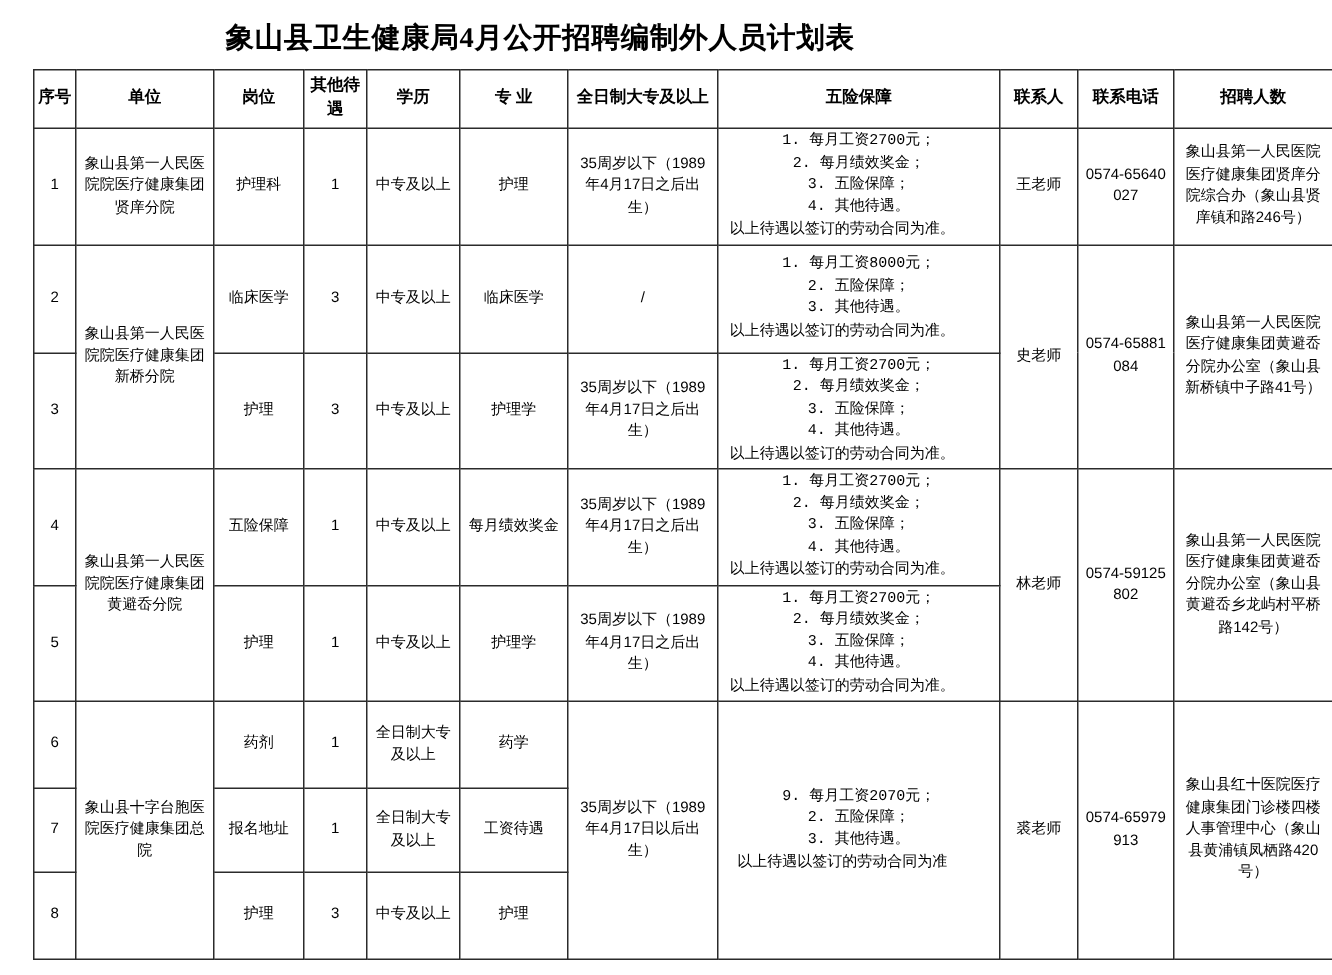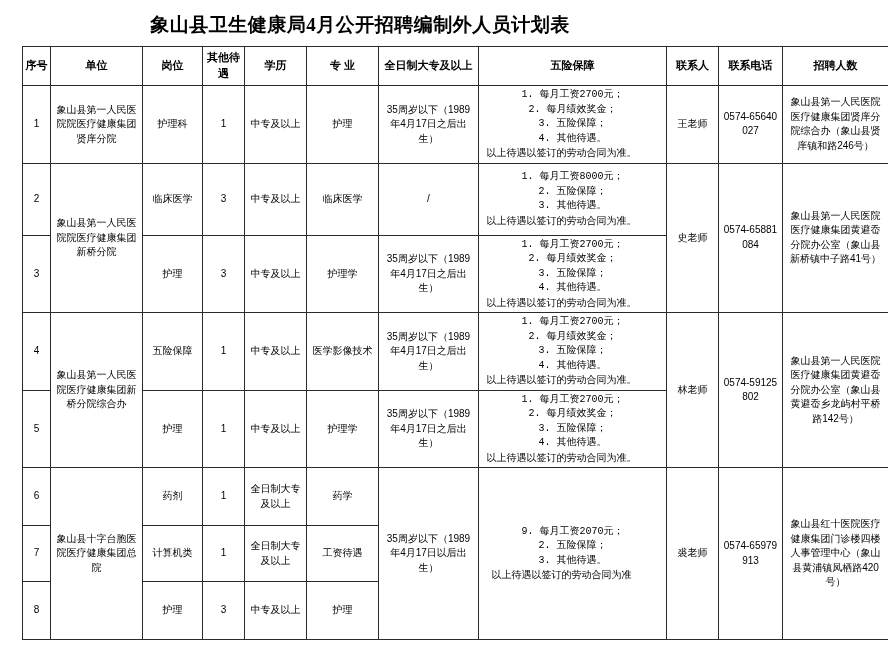--- a/index.html
+++ b/index.html
@@ -174,25 +174,25 @@
           <span class="line">2. 每月绩效奖金；</span>
           <span class="line">3. 五险保障；</span>
           <span class="line">4. 其他待遇。</span>
           <span class="note">以上待遇以签订的劳动合同为准。</span>
         </td>
 
       </tr>
 
       <tr style="height:74px;">
         <td>4</td>
-        <td class="cell-left" rowspan="2">象山县第一人民医院医疗健康集团新桥分院综合办</td>
+        <td class="cell-left" rowspan="2">象山县第一人民医院院医疗健康集团黄避岙分院</td>
         <td>五险保障</td>
         <td>1</td>
         <td>中专及以上</td>
-        <td>医学影像技术</td>
+        <td>每月绩效奖金</td>
         <td>35周岁以下（1989年4月17日之后出生）</td>
         <td class="salary">
           <span class="line">1. 每月工资2700元；</span>
           <span class="line">2. 每月绩效奖金；</span>
           <span class="line">3. 五险保障；</span>
           <span class="line">4. 其他待遇。</span>
           <span class="note">以上待遇以签订的劳动合同为准。</span>
         </td>
         <td rowspan="2">林老师</td>
         <td rowspan="2"><span>0574-59125802</span></td>
@@ -232,21 +232,21 @@
           <span class="note">以上待遇以签订的劳动合同为准</span>
         </td>
         <td rowspan="3">裘老师</td>
         <td rowspan="3"><span>0574-65979913</span></td>
         <td rowspan="3">象山县红十医院医疗健康集团门诊楼四楼人事管理中心（象山县黄浦镇凤栖路420号）</td>
 
       </tr>
 
       <tr style="height:56px;">
         <td>7</td>
-        <td>计算机类</td>
+        <td>报名地址</td>
         <td>1</td>
         <td>全日制大专及以上</td>
         <td>工资待遇</td>
 
       </tr>
 
       <tr style="height:58px;">
         <td>8</td>
         <td>护理</td>
         <td>3</td>

